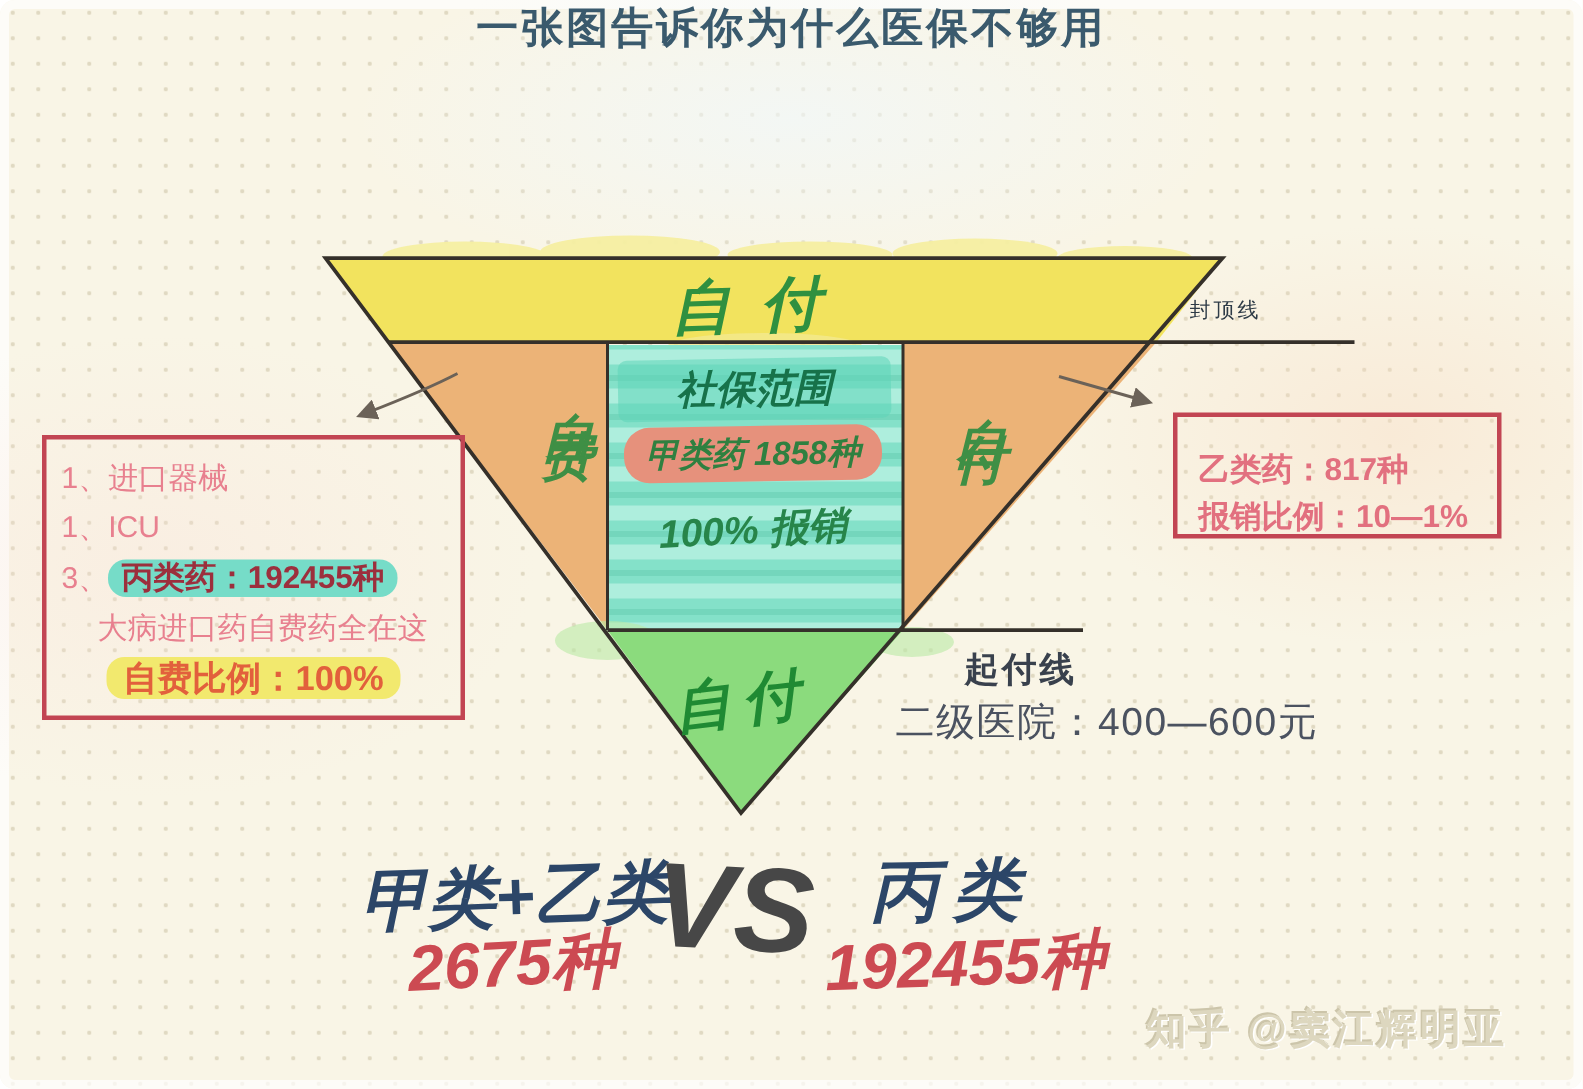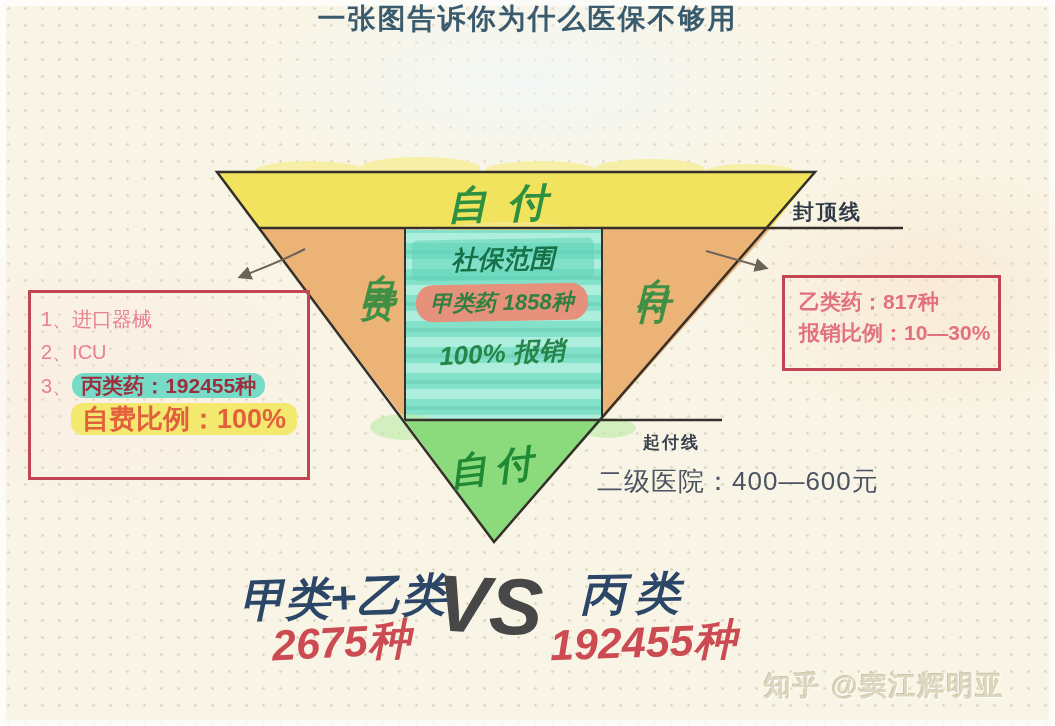--- a/index.html
+++ b/index.html
@@ -59,46 +59,46 @@
     left:412px; top:336px; width:180px; text-align:center;
     font-size:26px; font-weight:bold; font-style:italic; color:#27854a;
     transform:rotate(-3deg);
   }
   .bottom-tri-label {
     left:420px; top:442px; width:150px; text-align:center;
     font-size:38px; font-weight:bold; font-style:italic; color:#1f8a33;
     letter-spacing:8px; transform:rotate(-7deg);
   }
 
-  .cap-label { left:793px; top:198px; font-size:21px; font-weight:bold; color:#2e3b47; letter-spacing:2px; }
-  .deduct-label { left:643px; top:431px; font-size:17px; font-weight:bold; color:#39414d; letter-spacing:2px; }
+  .cap-label { left:793px; top:198px; font-size:14px; font-weight:normal; color:#2e3b47; letter-spacing:2px; }
+  .deduct-label { left:643px; top:431px; font-size:23px; font-weight:bold; color:#39414d; letter-spacing:2px; }
   .tier { left:597px; font-size:26px; color:#4b5260; letter-spacing:1px; }
   .tier2 { top:464px; }
   .tier3 { top:491px; }
 
   
   .left-box {
     left:28px; top:290px; width:282px; height:190px;
     border:3.5px solid #c24553; padding:10px 8px 8px 10px;
   }
   .left-box .row { line-height:33px; font-size:20px; color:#e8808f; white-space:nowrap; }
   .hl-teal {
     background:#76dcc8; border-radius:12px; padding:1px 9px;
     color:#9c2f3d; font-weight:bold; font-size:21px;
   }
   .row-indent { padding-left:24px; }
   .hl-yellow {
     background:#f2e96e; border-radius:12px; padding:1px 11px;
-    color:#e2603c; font-weight:bold; font-size:27px; margin-left:30px;
+    color:#e2603c; font-weight:bold; font-size:23px; margin-left:30px;
   }
 
   
   .right-box {
-    left:782px; top:275px; width:219px; height:96px;
-    border:3.5px solid #c24553; padding:8px 0 0 14px;
+    left:782px; top:275px; width:219px; height:84px;
+    border:3.5px solid #c24553; padding:20px 0 0 14px;
   }
   .right-box .row { line-height:31px; font-size:21px; font-weight:bold; color:#e2707f; white-space:nowrap; }
 
   
   .cmp-label { font-size:45px; font-weight:bold; color:#2c4668; font-style:italic; white-space:nowrap; }
   .cmp-value { font-size:43px; font-weight:bold; color:#cc4a52; font-style:italic; white-space:nowrap; }
   .cmp-left-label { left:240px; top:568px; transform:rotate(-2deg); }
   .cmp-left-value { left:272px; top:614px; transform:rotate(-3deg); }
   .vs { left:436px; top:560px; font-size:80px; font-weight:800; color:#474747; font-style:italic; transform:rotate(3deg); }
   .cmp-right-label { left:580px; top:564px; letter-spacing:10px; transform:rotate(-1deg); }
@@ -173,32 +173,33 @@
   <div class="abs class-a-band">甲类药 1858种</div>
   <div class="abs reimburse">100% 报销</div>
 
   <div class="abs bottom-tri-label">自付</div>
 
   <div class="abs deduct-label">起付线</div>
   <div class="abs tier tier2">二级医院：400—600元</div>
 
   <div class="abs left-box">
     <div class="row">1、进口器械</div>
-    <div class="row">2、ICU</div>
+    <div class="row">1、ICU</div>
     <div class="row">
       <span>3、</span><span class="hl-teal">丙类药：192455种</span>
     </div>
+    <div class="row row-indent">大病进口药自费药全在这</div>
     <div class="row">
       <span class="hl-yellow">自费比例：100%</span>
     </div>
   </div>
 
   <div class="abs right-box">
     <div class="row">乙类药：817种</div>
-    <div class="row">报销比例：10—30%</div>
+    <div class="row">报销比例：10—1%</div>
   </div>
 
   <div class="abs cmp-label cmp-left-label">甲类+乙类</div>
   <div class="abs cmp-value cmp-left-value">2675种</div>
   <div class="abs vs">VS</div>
   <div class="abs cmp-label cmp-right-label">丙类</div>
   <div class="abs cmp-value cmp-right-value">192455种</div>
 
   <div class="abs watermark">知乎 @窦江辉明亚</div>
 </div>

